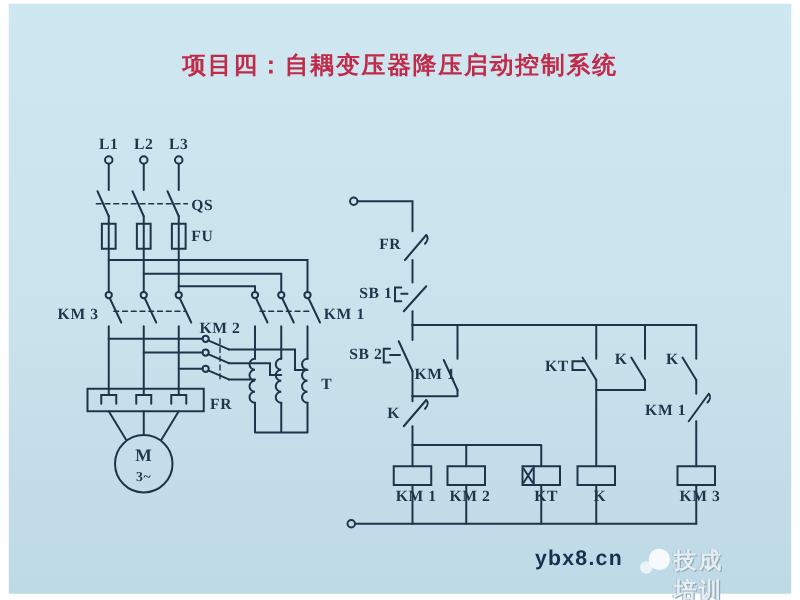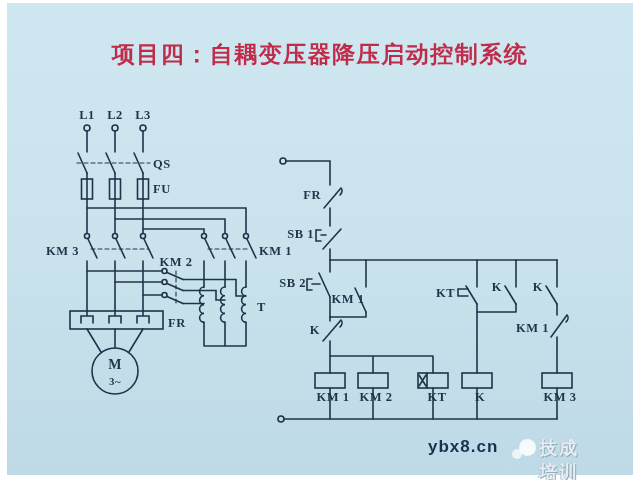--- a/index.html
+++ b/index.html
@@ -3,21 +3,21 @@
 <meta charset="utf-8">
 <style>
   html,body{margin:0;padding:0;}
   body{width:640px;height:480px;overflow:hidden;background:#ffffff;
        font-family:"Liberation Serif","DejaVu Serif",serif;}
   .page{position:relative;width:640px;height:480px;background:#ffffff;}
   .slide{position:absolute;left:7px;right:7px;top:3px;bottom:5px;
          background:linear-gradient(180deg,#cfe7f0 0%,#c9e2ec 55%,#bedae6 100%);
          color:var(--line,#1f344a);}
   .title{position:absolute;left:0;right:0;top:36px;text-align:center;
-         font-size:23px;font-weight:bold;letter-spacing:1.5px;
+         font-size:19px;font-weight:bold;letter-spacing:1.5px;
          color:var(--title,#c02b4a);
          font-family:"Liberation Serif","DejaVu Serif",serif;}
   svg.schematic{position:absolute;left:0;top:0;width:626px;height:472px;}
   svg.schematic path, svg.schematic circle, svg.schematic rect, svg.schematic line{
          stroke:var(--line,#1f344a);fill:none;stroke-width:1.6;stroke-linecap:round;}
   svg.schematic .dash{stroke-width:1.1;stroke-dasharray:4 3;}
   svg.schematic text{stroke:none;fill:var(--line,#1f344a);
          font:bold 12.5px "Liberation Serif","DejaVu Serif",serif;letter-spacing:0.5px;}
   svg.schematic text.big{font-size:14px;}
   svg.schematic text.small{font-size:11px;}

